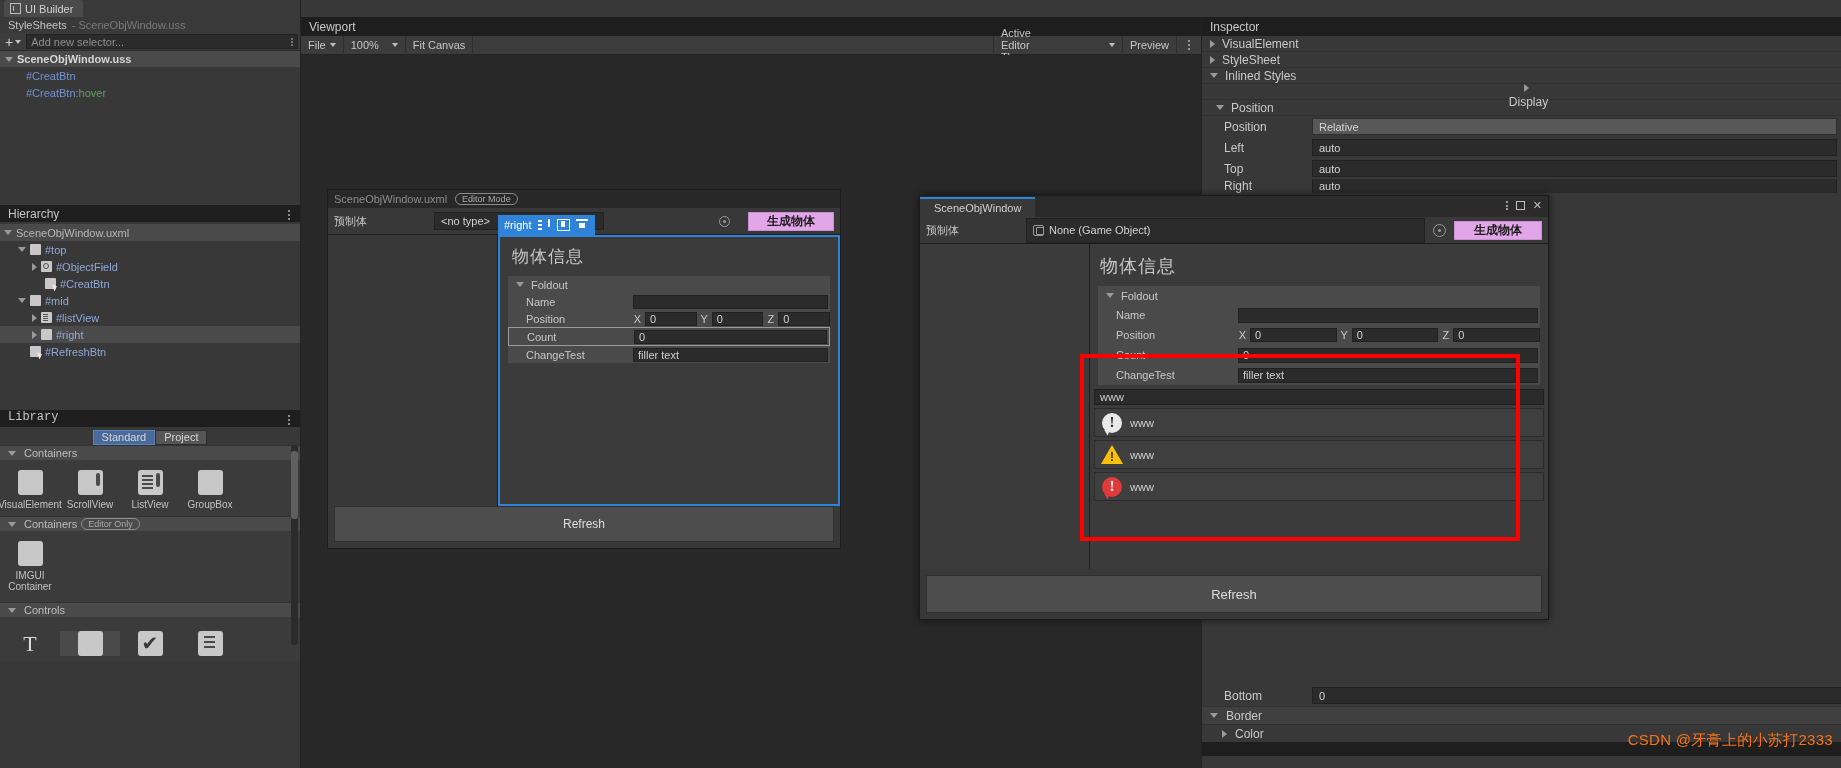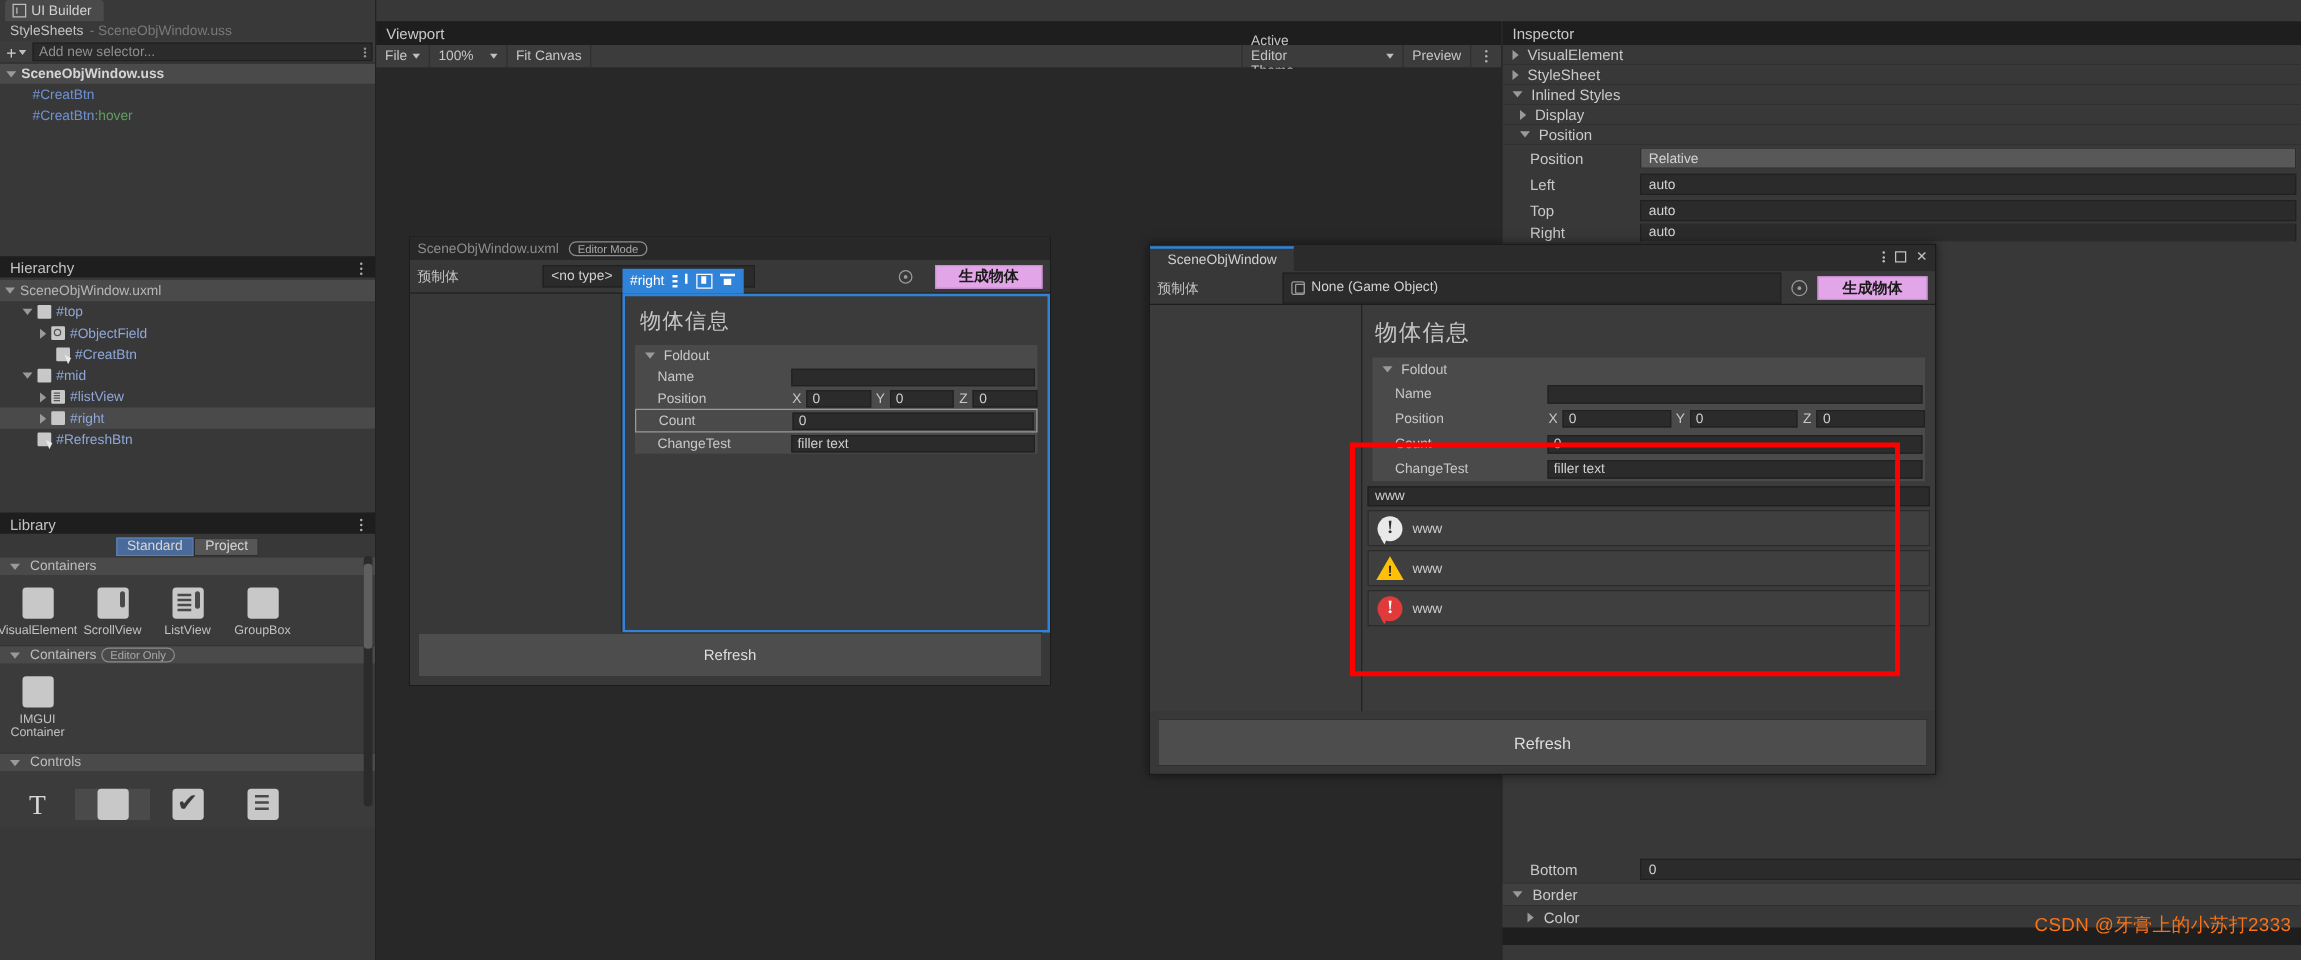--- a/index.html
+++ b/index.html
@@ -71,22 +71,22 @@
   .ico-btn { background:#c8c8c8; border-radius:1px; position:relative; }
   .ico-btn::after{content:"";position:absolute;right:-1px;bottom:-2px;width:0;height:0;
                   border-left:4px solid #e8e8e8;border-bottom:4px solid transparent;
                   border-top:4px solid transparent; transform:rotate(-20deg);}
   .ico-list { background:#c8c8c8; border-radius:1px; position:relative;}
   .ico-list::after{content:"";position:absolute;left:2px;top:2px;width:5px;height:1px;
                    background:#555;box-shadow:0 2px 0 #555, 0 4px 0 #555, 0 6px 0 #555;}
   .h-title { color:#b7b7b7; font-weight:normal; }
 
   
-  #lib-head { height:17px; background:#1e1e1e; display:flex; align-items:flex-end;
-              padding-left:8px; position:relative; font-size:12px;}
+  #lib-head { height:17px; background:#1e1e1e; display:flex; align-items:flex-start;
+              padding-left:8px; position:relative; font-size:12px;font-family:Liberation Mono, monospace;}
   #lib-tabs { height:18px; background:#383838; display:flex; justify-content:center;
               align-items:center; padding-top:2px;}
   .lt { height:15px; padding:0 8px; font-size:11px; display:flex; align-items:center;
         background:#565656; color:#d6d6d6; border:1px solid #2d2d2d;}
   .lt.active { background:#4a6b9a; border-color:#5b83b9; }
   .lib-sec { height:15px; background:#4a4a4a; display:flex; align-items:center; gap:4px;
              padding-left:8px; font-size:11px; color:#bdbdbd; border-top:1px solid #333;}
   .pill { border:1px solid #8c8c8c; border-radius:8px; padding:0 6px; font-size:9px;
           color:#a9a9a9; line-height:11px; height:12px; display:flex; align-items:center;}
   .lib-grid { display:flex; background:#3b3b3b; padding:10px 0 6px 0;}
@@ -549,21 +549,21 @@
       <span>VisualElement</span>
     </div>
     <div class="insp-row">
       <span class="caret right"></span>
       <span>StyleSheet</span>
     </div>
     <div class="insp-row">
       <span class="caret"></span>
       <span>Inlined Styles</span>
     </div>
-    <div class="insp-row" style="padding-left:14px;">
+    <div class="insp-row" style="padding-left:14px;flex-direction:column;">
       <span class="caret right"></span>
       <span>Display</span>
     </div>
     <div class="insp-row" style="padding-left:14px;">
       <span class="caret"></span>
       <span>Position</span>
     </div>
 
     <div class="insp-prop">
       <span class="pl">Position</span>

